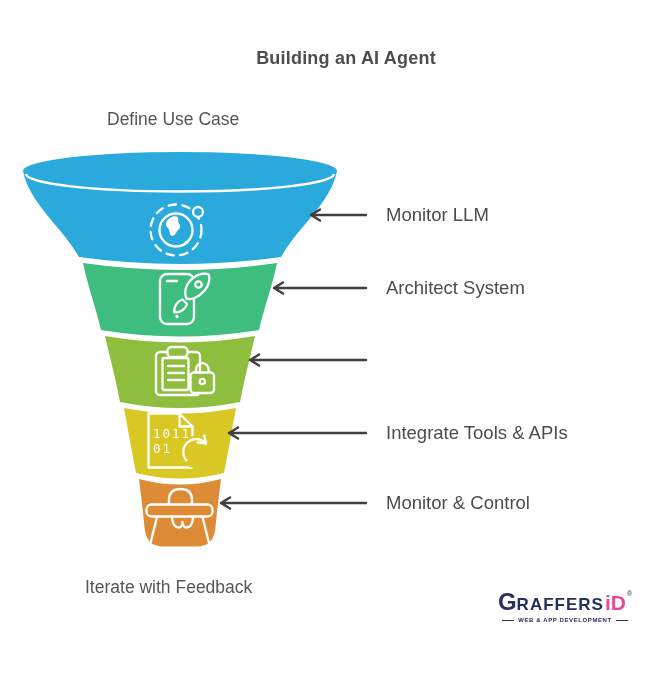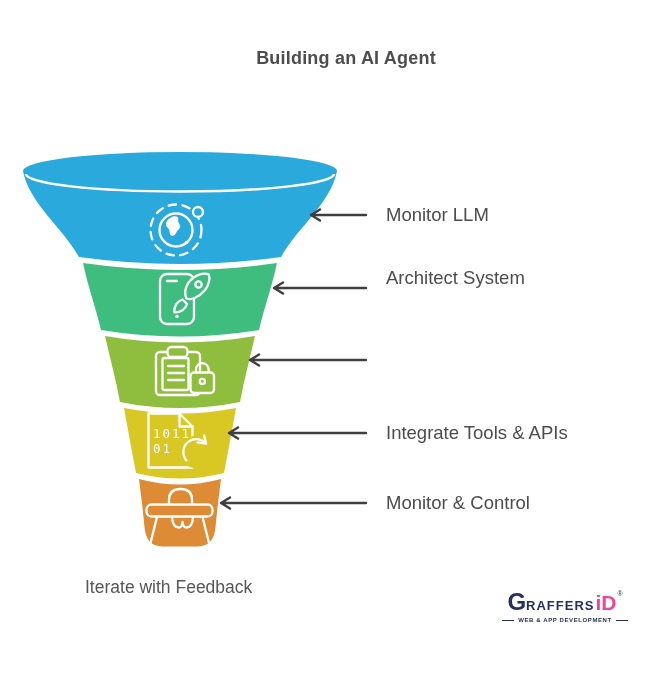--- a/index.html
+++ b/index.html
@@ -14,40 +14,41 @@
   }
   .side-note{
     position:absolute;font-size:17.5px;color:#565656;white-space:nowrap;
   }
   .note-top{left:107px;top:109px;}
   .note-bottom{left:85px;top:577px;text-align:center;}
   .stage-label{
     position:absolute;left:386px;font-size:18.5px;color:#4c4c4c;
     line-height:22px;white-space:nowrap;
   }
-  .sl-0{top:204px;} .sl-1{top:267px;} .sl-2{top:349px;} .sl-3{top:422px;} .sl-4{top:492px;text-align:center;}
+  .sl-0{top:204px;} .sl-1{top:277px;} .sl-2{top:349px;} .sl-3{top:422px;} .sl-4{top:492px;text-align:center;}
   .logo{
     position:absolute;left:502px;top:590px;width:126px;
     color:#25305e;text-align:center;
   }
   .logo-row{display:flex;align-items:baseline;justify-content:center;line-height:1;}
   .logo-g{font-size:24px;font-weight:bold;color:#25305e;}
-  .logo-raffers{font-size:13px;font-weight:bold;letter-spacing:1px;color:#25305e;}
+  .logo-raffers{font-size:17px;font-weight:bold;letter-spacing:1px;color:#25305e;}
   .logo-id{font-size:21px;font-weight:bold;color:#ec4899;margin-left:1px;}
   .logo-reg{font-size:7px;color:#25305e;align-self:flex-start;margin-left:1px;}
   .logo-tagline{display:flex;align-items:center;justify-content:center;gap:4px;margin-top:3px;}
   .logo-tagline .tl-line{width:13px;height:1px;background:#25305e;}
   .logo-tagline .tl-text{font-size:6px;font-weight:bold;letter-spacing:.6px;color:#25305e;white-space:nowrap;}
 </style>
 </head>
 <body>
 
 <div class="canvas">
 
   <div class="title">Building an AI Agent</div>
+  <div class="side-note note-top">Define Use Case</div>
   <div class="side-note note-bottom">Iterate with Feedback</div>
 
   <div class="stage-label sl-0">Monitor LLM</div>
   <div class="stage-label sl-1">Architect System</div>
   <div class="stage-label sl-3">Integrate Tools &amp; APIs</div>
   <div class="stage-label sl-4">Monitor &amp; Control</div>
 
   <svg width="672" height="692" viewBox="0 0 672 692">
 
     <path d="M 23 171 A 157 19 0 0 1 337 171 C 331 203 297 228 281 257 Q 180 271 79 257 C 63 228 29 203 23 171 Z" fill="#29a9dc"></path>

